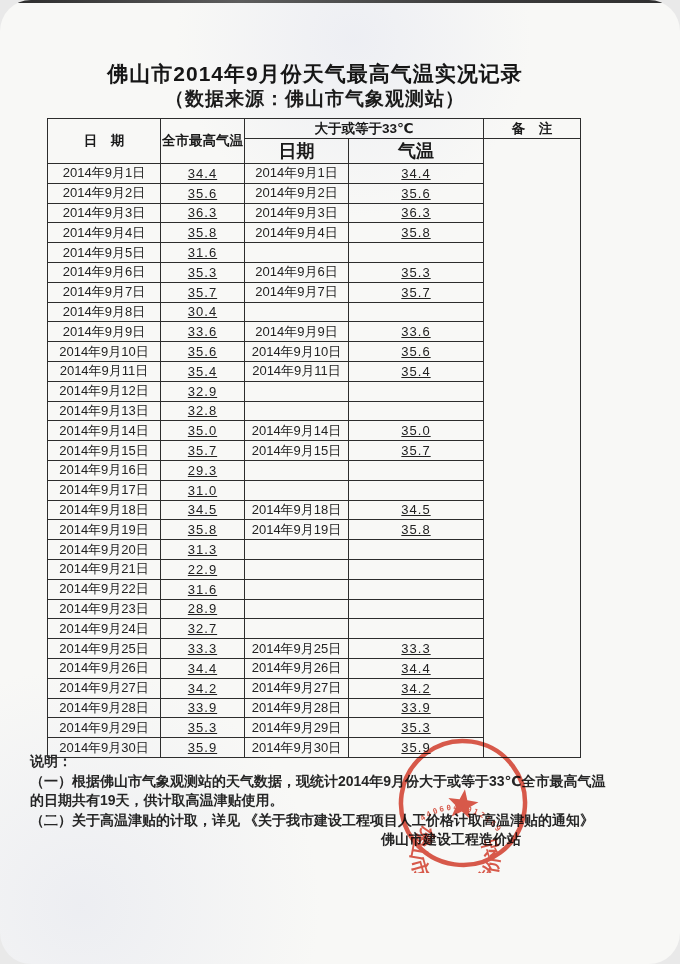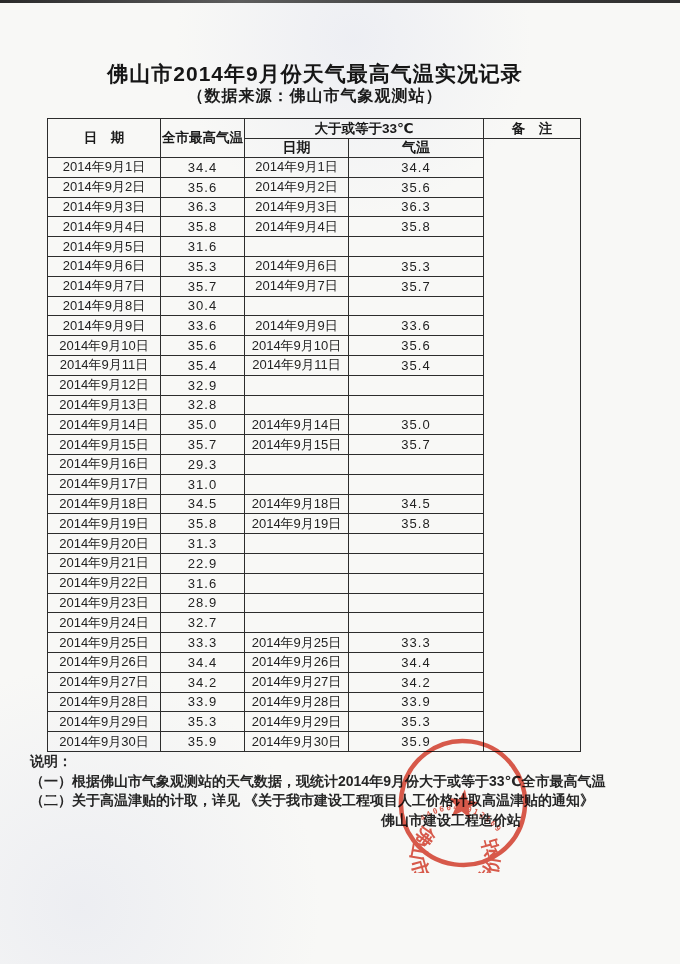--- a/index.html
+++ b/index.html
@@ -3,51 +3,51 @@
 <meta charset="utf-8">
 <style>
   html,body { margin:0; padding:0; background:#e9e9e9; }
   .page {
     position:relative; width:680px; height:964px; margin:0 auto;
     background:
       radial-gradient(circle at 52% 4%, rgba(205,210,235,.25), rgba(205,210,235,0) 18%),
       radial-gradient(circle at 12% 94%, rgba(210,214,232,.30), rgba(210,214,232,0) 22%),
       #f8f8f6;
     font-family:"Liberation Sans","DejaVu Sans",sans-serif;
-    color:#1f1f1f; overflow:hidden;
+    color:#1f1f1f; overflow:hidden;border-radius:31px;
   }
   .scan-top-edge {
     position:absolute; top:0; left:0; width:680px; height:3px;
     background:linear-gradient(90deg,#2a2a2a,#5d5d5d 35%,#3c3c3c 70%,#2f2f2f);
   }
   .doc-title {
     position:absolute; top:60px; left:40px; width:550px;
     text-align:center; font-size:21px; font-weight:bold; letter-spacing:1px;
     color:#161616; margin:0;
   }
   .doc-subtitle {
     position:absolute; top:86px; left:40px; width:550px;
-    text-align:center; font-size:16px; font-weight:bold; letter-spacing:1px;
+    text-align:center; font-size:19px; font-weight:bold; letter-spacing:1px;
     color:#1b1b1b; margin:0;
   }
   table.weather-table {
     position:absolute; top:118px; left:47px; width:533px;
     border-collapse:collapse; table-layout:fixed;padding-left:20px;
   }
   .weather-table th, .weather-table td {
     border:1.6px solid #2d2d2d; padding:0; text-align:center;
     vertical-align:middle; overflow:hidden; white-space:nowrap;
   }
   .weather-table th { font-size:13.5px; font-weight:bold; color:#1a1a1a; }
   .weather-table tr.h1 { height:20px; }
   .weather-table tr.h2 { height:16px; }
-  .weather-table tr.h2 th { font-size:14px; }
+  .weather-table tr.h2 th { font-size:18px; }
   .weather-table tr.datarow { height:19.8px; }
   .weather-table td { font-size:13px; color:#222; }
-  .weather-table td.num { letter-spacing:1px; }
+  .weather-table td.num { letter-spacing:1px;text-decoration:underline; }
   .weather-table td.remarks-cell { background:transparent; }
   .notes {
     position:absolute; left:30px; top:752px; width:615px;
     font-size:14px; line-height:19.5px; font-weight:bold; color:#262626;
   }
   .notes .line { white-space:nowrap; }
   .sig-row { position:relative; }
   .signature { position:absolute; left:351px; top:0; white-space:nowrap; }
   .seal {
     position:absolute; left:393px; top:733px; width:140px; height:140px;
@@ -262,20 +262,21 @@
           <td class="num">35.9</td>
           <td class="date">2014年9月30日</td>
           <td class="num">35.9</td>
         </tr>
       </tbody>
     </table>
 
   <div class="notes">
     <div class="line">说明：</div>
     <div class="line">（一）根据佛山市气象观测站的天气数据，现统计2014年9月份大于或等于33℃全市最高气温</div>
+    <div class="line">的日期共有19天，供计取高温津贴使用。</div>
     <div class="line">（二）关于高温津贴的计取，详见 《关于我市建设工程项目人工价格计取高温津贴的通知》</div>
     <div class="line sig-row">
       <span class="signature">佛山市建设工程造价站</span>
     </div>
   </div>
 
   <svg class="seal" viewBox="0 0 140 140" aria-hidden="true">
     <g transform="rotate(8 70 70)" fill="none">
       <circle cx="70" cy="70" r="62" stroke="#d8402f" stroke-width="4.5"></circle>
       <path id="sealTopArc" d="M 37.1,97.6 A 43,43 0 1 0 102.9,97.6" fill="none"></path>

